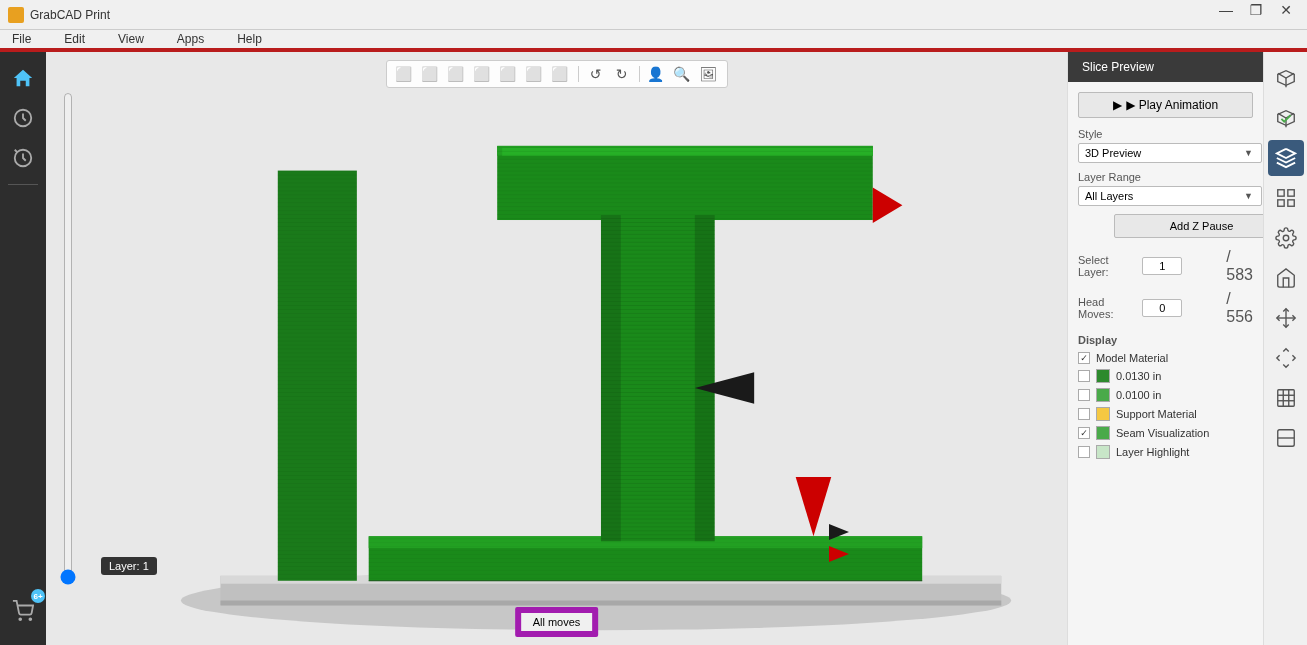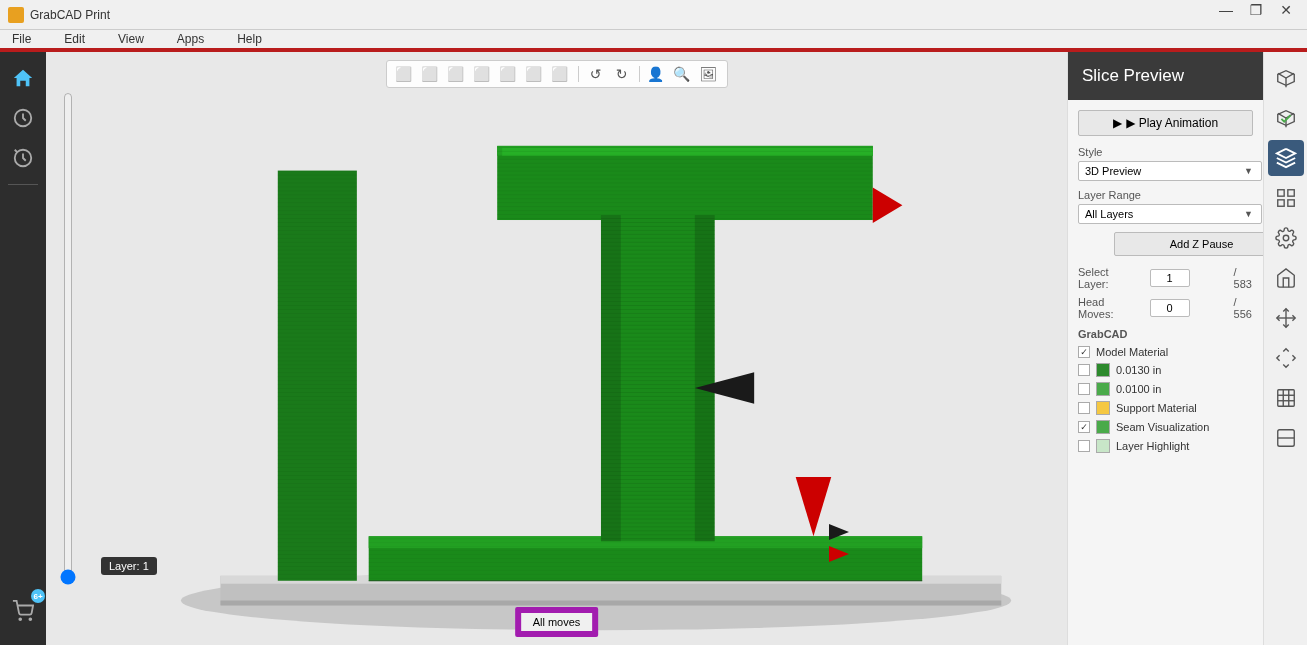--- a/index.html
+++ b/index.html
@@ -208,22 +208,22 @@
 
     
     .slice-panel {
       width: 196px;
       background: #f5f5f5;
       border-left: 1px solid #ddd;
     }
     .slice-header {
       background: #3a3a3a;
       color: white;
-      padding: 14px 14px;
-      font-size: 17px;
+      padding: 8px 14px;
+      font-size: 12px;
       font-weight: 500;
     }
     .slice-body {
       padding: 10px;
     }
     .play-btn {
       width: 100%;
       background: #e8e8e8;
       border: 1px solid #bbb;
       padding: 5px;
@@ -290,21 +290,21 @@
     }
     .input-field {
       width: 40px;
       border: 1px solid #bbb;
       padding: 2px 4px;
       font-size: 11px;
       border-radius: 2px;
       text-align: center;
     }
     .input-total {
-      font-size: 11px;
+      font-size: 16px;
       color: #555;
       margin-left: 28px;
     }
 
     .section-label {
       font-size: 11px;
       color: #555;
       font-weight: 600;
       margin: 8px 0 6px 0;
     }
@@ -537,21 +537,21 @@
       </div>
 
       
       <div class="input-row">
         <span class="input-label">Head Moves:</span>
         <input class="input-field" type="text" value="0" style="">
         <span class="input-total">/ 556</span>
       </div>
 
       
-      <div class="section-label">GrabCAD</div>
+      <div class="section-label">Display</div>
 
       
       <div class="checkbox-row">
         <div class="cb checked">✓</div>
         <span class="cb-label">Model Material</span>
       </div>
 
       
       <div class="checkbox-row">
         <div class="cb"></div>

